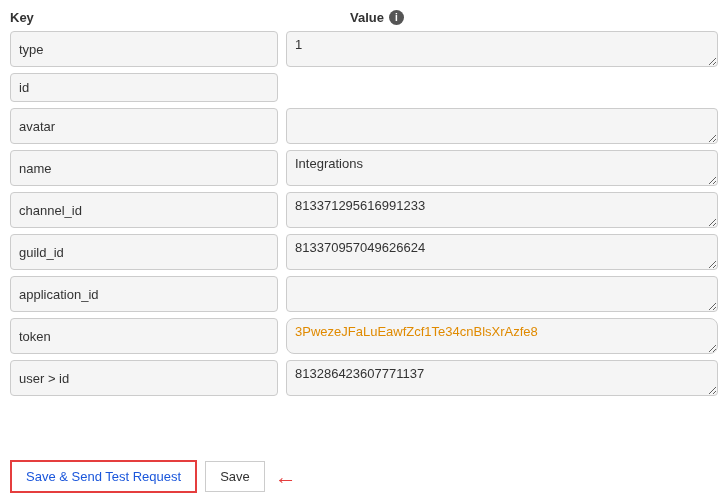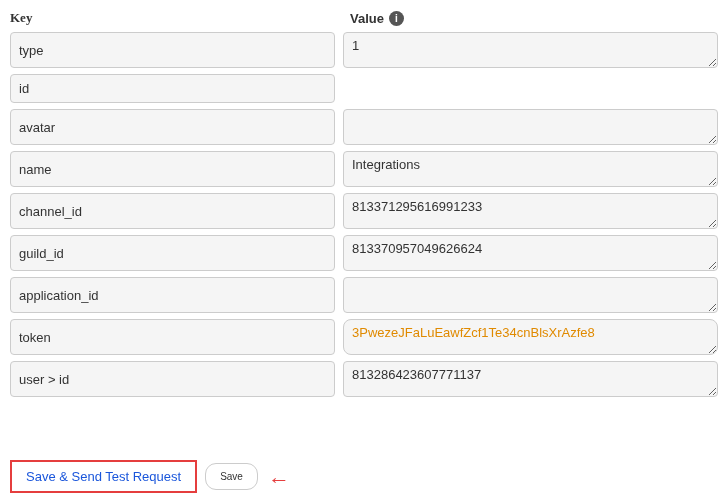--- a/index.html
+++ b/index.html
@@ -22,21 +22,20 @@
       flex-direction: row;
       padding: 0 10px 6px 10px;
       font-weight: bold;
       font-size: 13px;
       color: #333;
       gap: 0;
     }
     .header-key {
       width: 340px;
       flex-shrink: 0;
-      font-family: Liberation Serif, serif;
     }
     .header-value {
       display: flex;
       align-items: flex-end;
       gap: 5px;
       color: #333;
     }
     .info-icon {
       display: inline-flex;
       align-items: center;
@@ -68,21 +67,21 @@
       border-radius: 2px;
     }
     .kv-row {
       display: flex;
       flex-direction: row;
       align-items: stretch;
       margin-bottom: 6px;
       gap: 8px;
     }
     .key-input {
-      width: 325px;
+      width: 268px;
       flex-shrink: 0;
       padding: 6px 8px;
       border: 1px solid #ccc;
       border-radius: 4px;
       background: #f5f5f5;
       color: #333;
       font-size: 13px;
       outline: none;
     }
     .value-textarea {
@@ -120,22 +119,22 @@
       border-radius: 0;
       font-size: 13px;
       cursor: pointer;
       font-weight: 500;
     }
     .btn-save {
       padding: 7px 14px;
       background: #fff;
       color: #333;
       border: 1px solid #ccc;
-      border-radius: 11px;
-      font-size: 10px;
+      border-radius: 0;
+      font-size: 13px;
       cursor: pointer;
     }
     .arrow-icon {
       color: #e53e3e;
       font-size: 22px;
       font-weight: bold;
       margin-left: 2px;
     }
   </style>
 </head>

